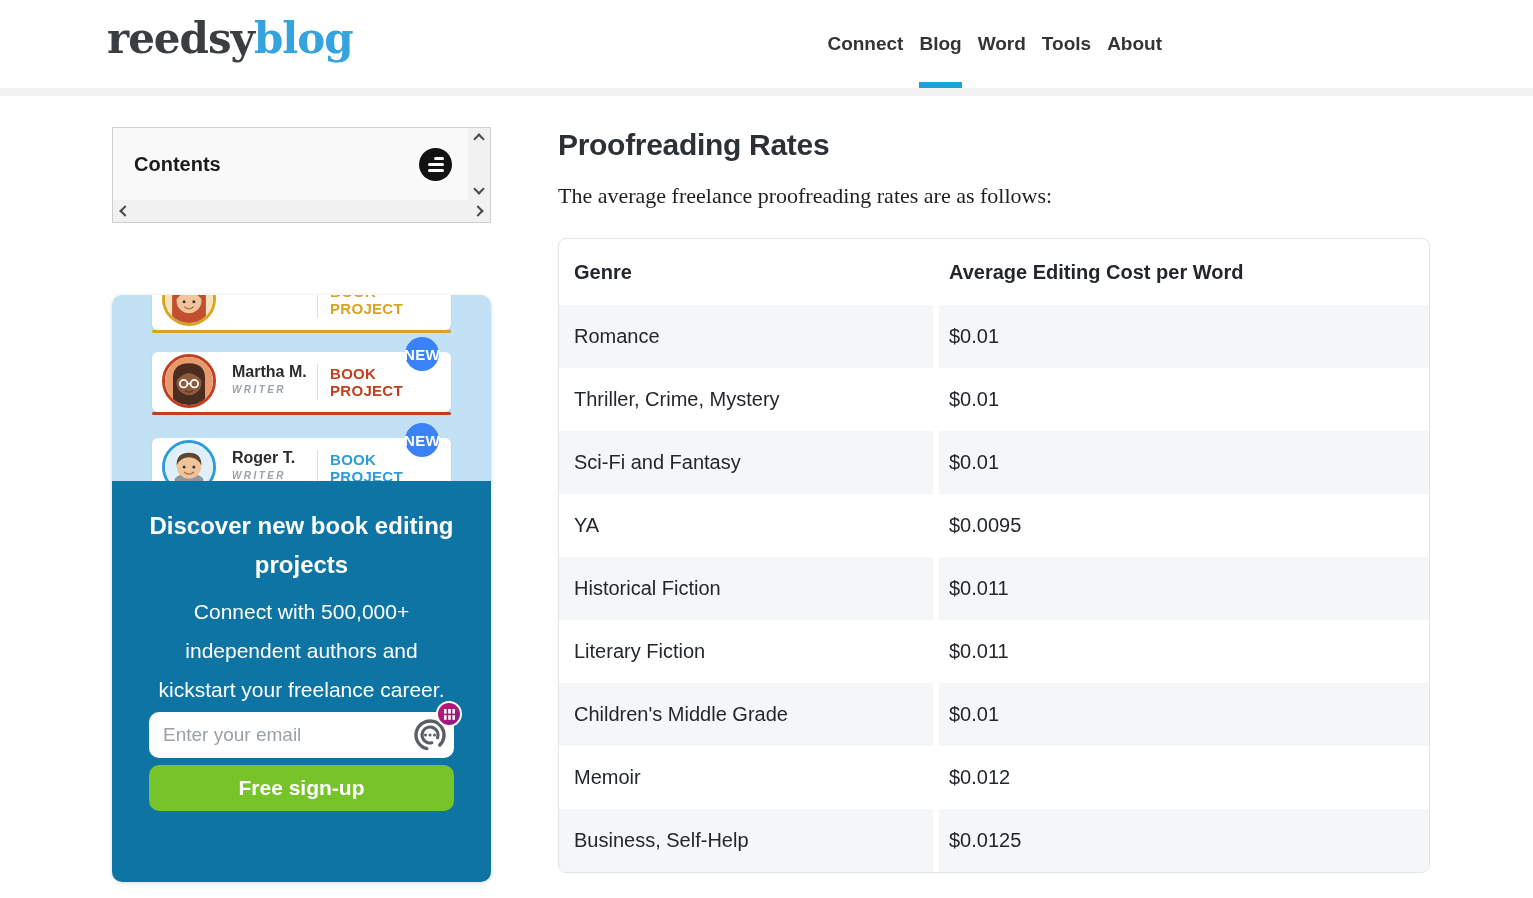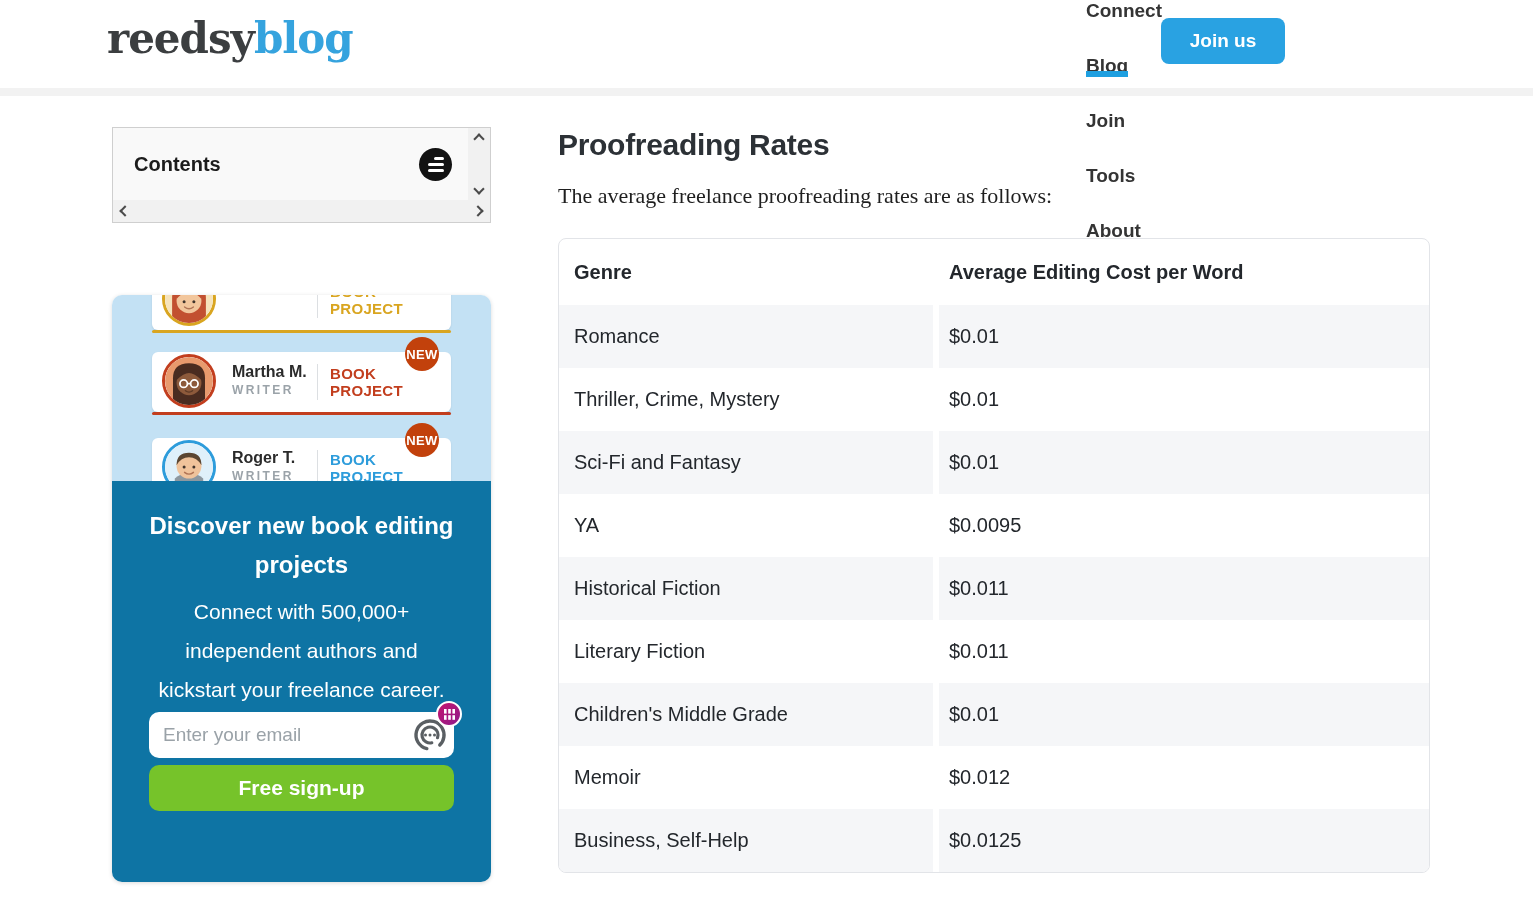--- a/index.html
+++ b/index.html
@@ -7,21 +7,21 @@
               font-family:"Liberation Sans", sans-serif; }
   body { position:relative; }
 
   
   .header { position:absolute; left:0; top:0; width:1387px; height:88px; background:#fff; z-index:5; }
   .header-band { position:absolute; left:0; top:88px; width:1533px; height:8px; background:#f2f2f2; }
   .logo { position:absolute; left:107px; top:14px; font-family:"DejaVu Serif", serif;
           font-weight:bold; font-size:42px; letter-spacing:-1px; }
   .logo .p1 { color:#3b3e40; }
   .logo .p2 { color:#35a3de; }
-  .nav { position:absolute; right:225px; top:0; height:88px; display:flex; align-items:flex-start; gap:33px;flex-direction:column; }
+  .nav { position:absolute; right:225px; top:0; height:88px; display:flex; align-items:center; gap:16px; }
   .nav-item { position:relative; height:88px; display:flex; align-items:center;
               font-size:19px; font-weight:bold; color:#343434; cursor:pointer; }
   .nav-item.active::after { content:""; position:absolute; left:0; bottom:0; width:100%; height:6px; background:#1e9fe0; }
   .join-btn { position:absolute; right:102px; top:18px; width:124px; height:46px; border:none;
               border-radius:8px; background:#29a2e2; color:#fff; font-size:19px; font-weight:bold;
               font-family:inherit; cursor:pointer; }
 
   
   .contents-widget { position:absolute; left:112px; top:127px; width:379px; height:96px;
                      border:1px solid #cfcfcf; background:#c2410c;
@@ -50,26 +50,26 @@
            border-radius:10px; overflow:hidden; box-shadow:0 1px 4px rgba(0,0,0,.15); cursor:pointer; }
   .promo-top { position:relative; height:186px; background:#c3e1f4; overflow:hidden; }
   .wcard { position:absolute; left:40px; width:299px; height:60px; background:#fff; border-radius:6px;
            box-shadow:0 1px 2px rgba(0,0,0,.10); }
   .wcard .accentline { position:absolute; left:0; right:0; bottom:-3px; height:3px; border-radius:2px; }
   .wcard-1 { top:-25px; } .wcard-2 { top:57px; } .wcard-3 { top:143px; }
   .avatar { position:absolute; left:10px; top:2px; width:54px; height:54px; border-radius:50%;
             border:3px solid; overflow:hidden; background:#fff; }
   .winfo { position:absolute; left:80px; top:10px; }
   .wname { font-size:16px; font-weight:bold; color:#2b2b2b; line-height:20px; }
-  .wrole { font-size:12px; font-weight:bold; letter-spacing:2.4px; color:#9ba3a9; line-height:16px; }
+  .wrole { font-size:10px; font-weight:bold; letter-spacing:2.4px; color:#9ba3a9; line-height:16px;font-style:italic; }
   .wdivider { position:absolute; left:165px; top:12px; height:36px; width:1px; background:#dcdfe2; }
   .wproject { position:absolute; left:178px; right:4px; top:0; height:60px; display:flex;
               align-items:center; font-size:15px; font-weight:800; letter-spacing:.3px; }
   .badge-new { position:absolute; top:-15px; right:12px; width:34px; height:34px; border-radius:50%;
-               background:#c2410c; color:#fff; font-size:13px; font-weight:800; letter-spacing:.4px;
+               background:#3b82f6; color:#fff; font-size:15px; font-weight:800; letter-spacing:.4px;
                display:flex; align-items:center; justify-content:center; }
   .badge-new:empty { display:none; }
 
   .promo-bottom { height:401px; background:#0e74a4; padding:25px 37px 0; text-align:center; color:#fff; }
   .promo-head { font-size:24px; font-weight:800; line-height:39px; }
   .promo-body { font-size:21px; line-height:39px; margin-top:8px; }
   .email-wrap { position:relative; margin-top:3px; height:46px; }
   .email-input { width:100%; height:46px; border:none; border-radius:10px; padding:0 52px 0 14px;
                  font-size:19px; font-family:inherit; color:#333; }
   .email-input::placeholder { color:#9aa2a8; }
@@ -97,25 +97,24 @@
   tbody tr:nth-child(odd) td { background:#f5f6f8; }
 </style>
 </head>
 <body>
 
 <div class="header">
   <div class="logo"><span class="p1">reedsy</span><span class="p2">blog</span></div>
   <nav class="nav">
     <div class="nav-item">Connect</div>
     <div class="nav-item active">Blog</div>
-    <div class="nav-item">Join</div>
+    <div class="nav-item">Word</div>
     <div class="nav-item">Tools</div>
     <div class="nav-item">About</div>
   </nav>
-  <button class="join-btn">Join us</button>
 </div>
 <div class="header-band"></div>
 
 <div class="contents-widget">
   <div class="cw-content">
     <span class="cw-title">Contents</span>
     <span class="cw-menu">
         <i></i>
         <i></i>
         <i></i>

